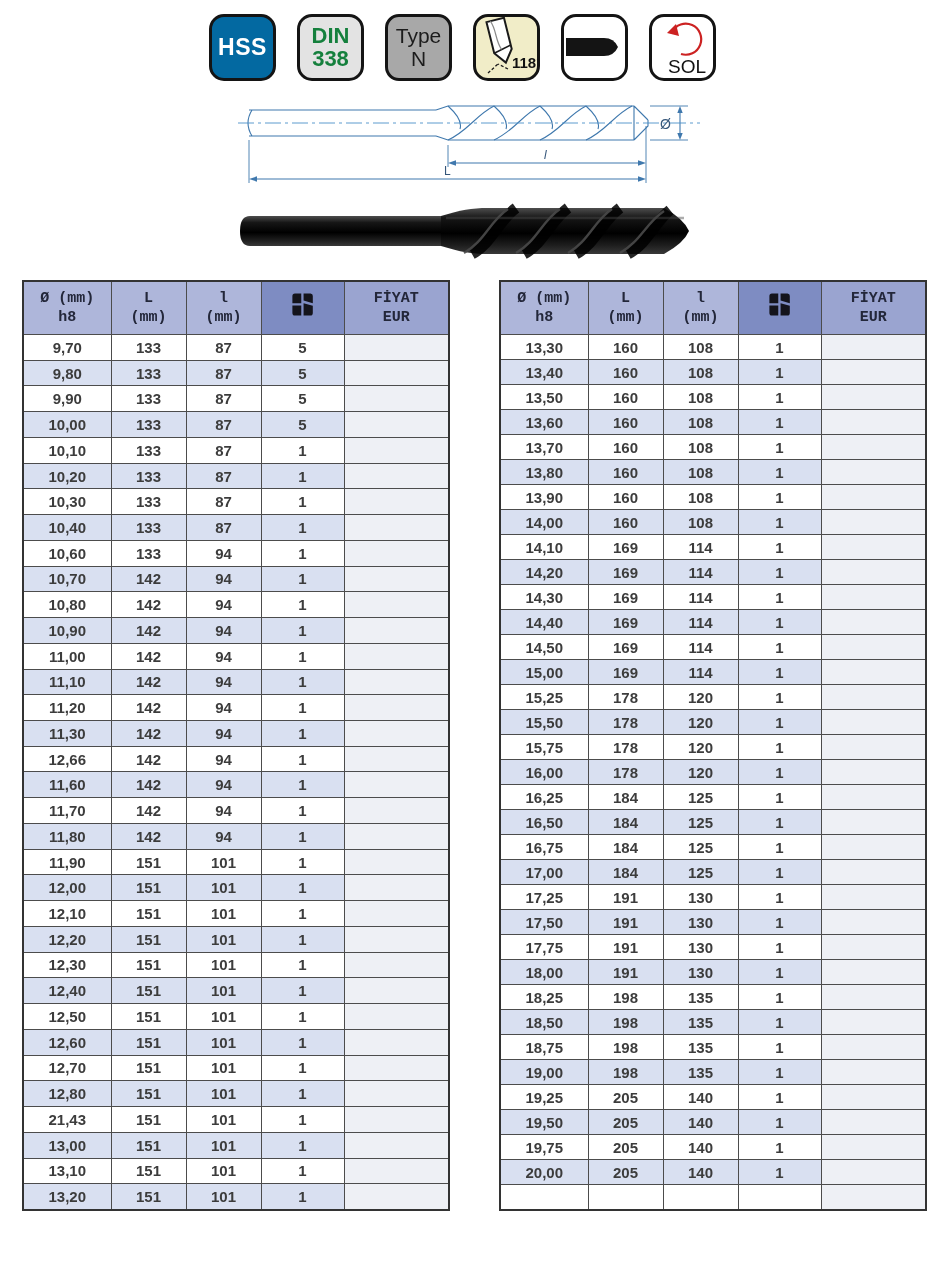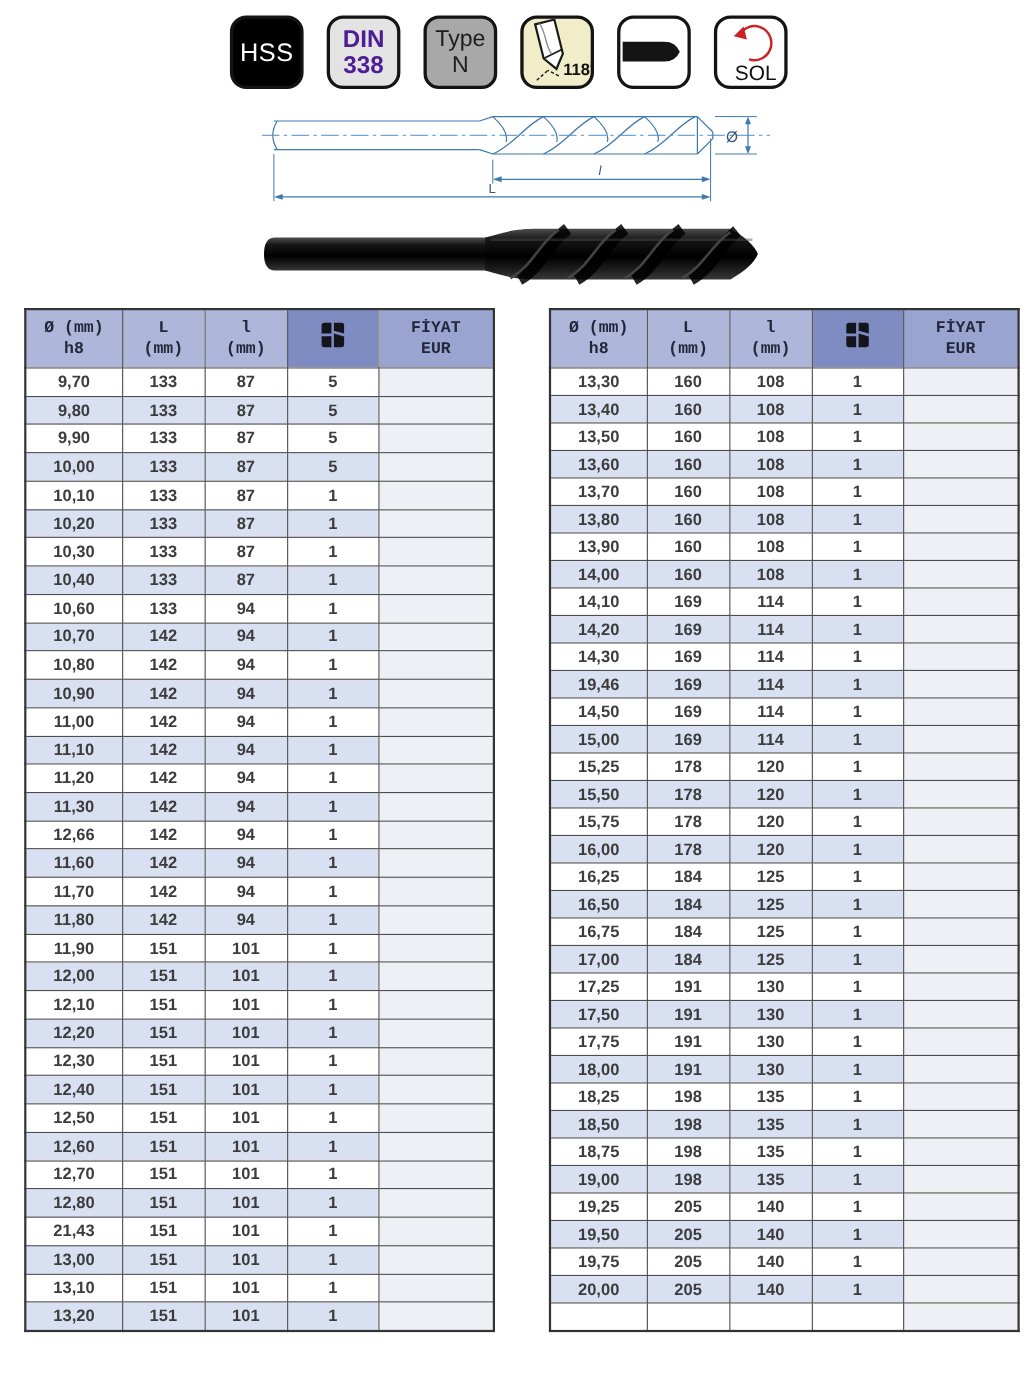--- a/index.html
+++ b/index.html
@@ -9,22 +9,22 @@
     position:relative;overflow:hidden;
   }
   
   .badges{display:flex;gap:21px;margin:14px 0 0 209px;}
   .badge{
     width:67px;height:67px;box-sizing:border-box;
     border:3px solid #141414;border-radius:15px;
     display:flex;flex-direction:column;align-items:center;justify-content:center;
     text-align:center;
   }
-  .badge-hss{background:#000000;color:#ffffff;font-size:23px;font-weight:400;letter-spacing:.5px;}
-  .badge-din{background:#e3e3e3;color:#4c1d95;font-size:22px;font-weight:800;line-height:1.02;text-align:center;}
+  .badge-hss{background:#0369a1;color:#ffffff;font-size:23px;font-weight:700;letter-spacing:.5px;}
+  .badge-din{background:#e3e3e3;color:#15803d;font-size:22px;font-weight:800;line-height:1.02;text-align:center;}
   .badge-type{background:#a8a8a8;color:#1c1c1c;font-size:21px;font-weight:400;line-height:1.05;border-radius:14px;}
   .badge-angle{background:#f1edc8;position:relative;padding:0;}
   .badge-white{background:#ffffff;}
   .badge svg{display:block;}
   
   .diagram{margin:12px 0 0 236px;width:468px;height:96px;}
   
   .photo{margin:12px 0 0 236px;width:464px;height:60px;}
   
   .tables{display:flex;gap:49px;margin:19px 0 0 22px;}
@@ -557,21 +557,21 @@
           <td class="price"></td>
         </tr>
         <tr>
           <td>14,30</td>
           <td>169</td>
           <td>114</td>
           <td>1</td>
           <td class="price"></td>
         </tr>
         <tr>
-          <td>19,46</td>
+          <td>14,40</td>
           <td>169</td>
           <td>114</td>
           <td>1</td>
           <td class="price"></td>
         </tr>
         <tr>
           <td>14,50</td>
           <td>169</td>
           <td>114</td>
           <td>1</td>

